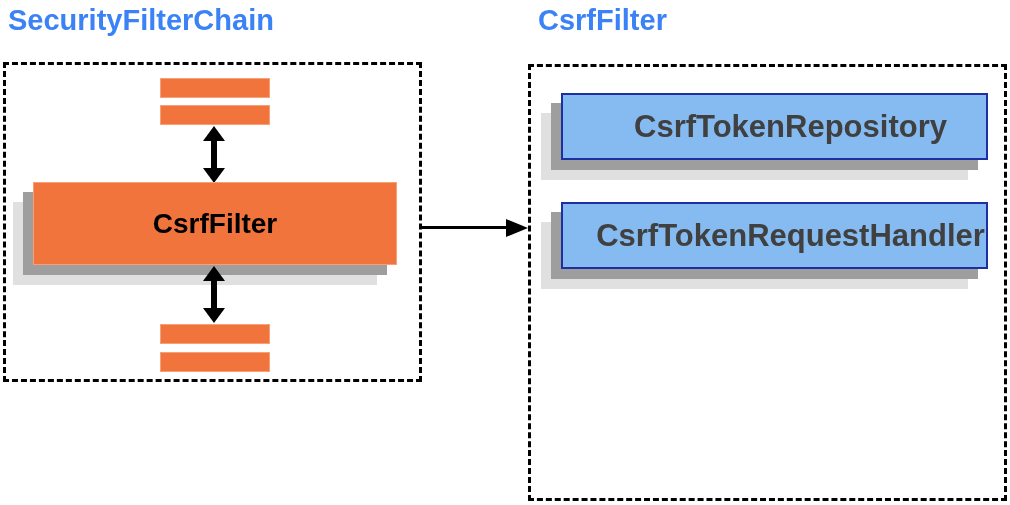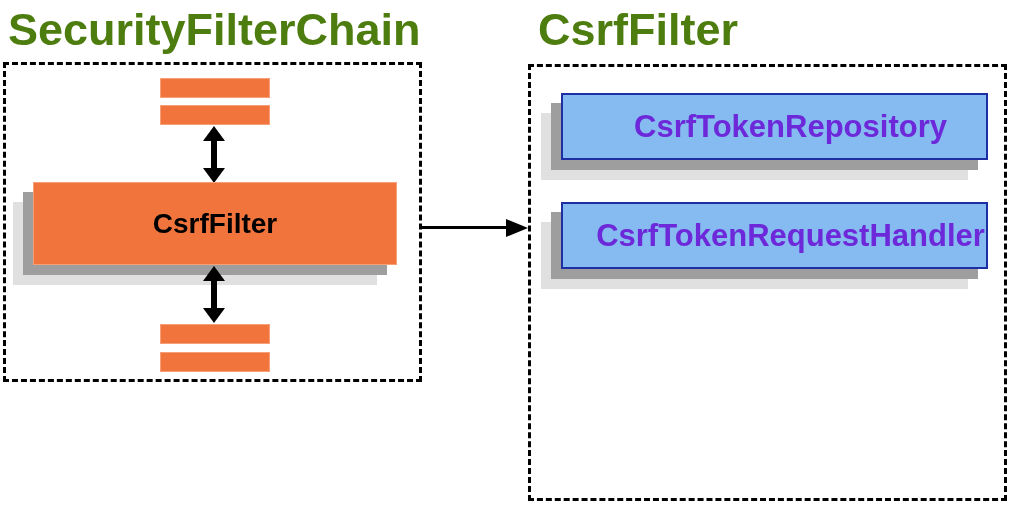--- a/index.html
+++ b/index.html
@@ -5,23 +5,23 @@
   html,body{margin:0;padding:0;background:#ffffff;}
   #stage{
     position:relative;
     width:1010px;height:505px;
     background:#ffffff;
     font-family:"Liberation Sans", sans-serif;
     overflow:hidden;
   }
   .title{
     position:absolute;
-    font-size:45px;
+    font-size:29px;
     font-weight:bold;
-    color:#4d7c0f;
+    color:#3b82f6;
     white-space:nowrap;
   }
   .dashed-box{
     position:absolute;
     border:3px dashed #000000;
     box-sizing:border-box;
     background:transparent;
   }
   .orange-bar{
     position:absolute;
@@ -41,21 +41,21 @@
     font-size:28px;font-weight:bold;color:#000000;
   }
   .blue-node{
     position:absolute;
     left:561px;width:427px;height:67px;
     background:#85BBF0;
     border:2px solid #1D2FA3;
     box-sizing:border-box;
     box-shadow:-10px 10px 0 #9E9E9E, -20px 20px 0 #E0E0E0;
     display:flex;align-items:center;justify-content:center;
-    font-size:31px;font-weight:bold;color:#6d28d9;padding-left:32px;
+    font-size:31px;font-weight:bold;color:#404040;padding-left:32px;
   }
   .varrow{
     position:absolute;
     width:22px;
     display:flex;flex-direction:column;align-items:center;
   }
   .tri-up{width:0;height:0;border-left:11px solid transparent;border-right:11px solid transparent;border-bottom:15px solid #000000;}
   .tri-down{width:0;height:0;border-left:11px solid transparent;border-right:11px solid transparent;border-top:15px solid #000000;}
   .vshaft{width:6px;flex:1;background:#000000;}
   .harrow{

